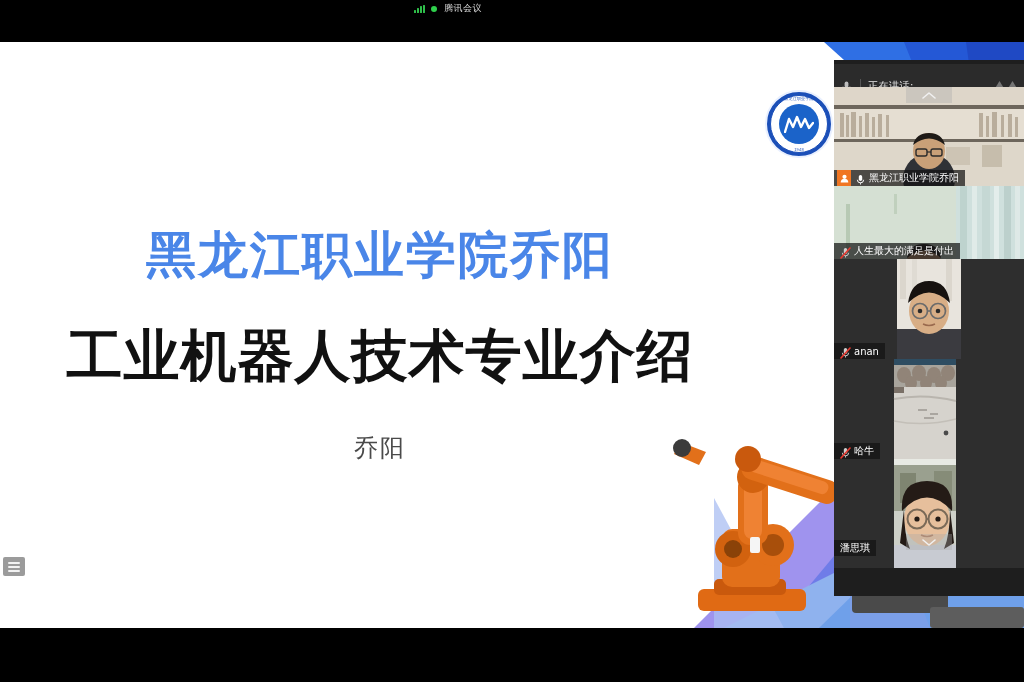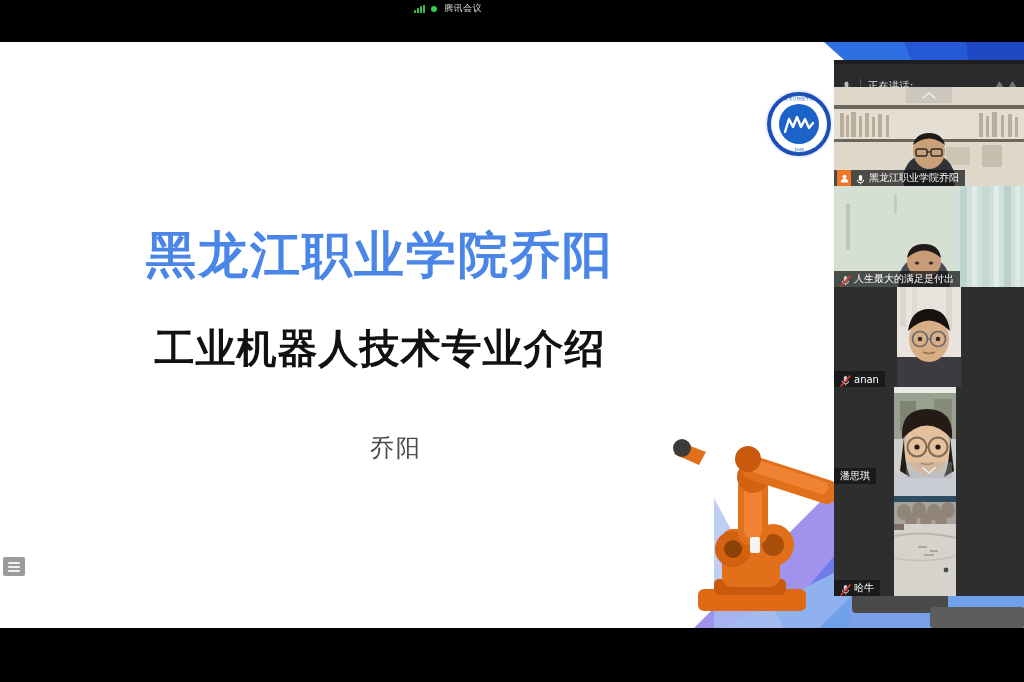--- a/index.html
+++ b/index.html
@@ -86,26 +86,26 @@
 
   
   .title-cn{
     position:absolute; left:0; width:760px; text-align:center;
     top:188px; font-size:50px; font-weight:bold; color:#4a86e8;
     letter-spacing:2px; line-height:1;
     font-family:"DejaVu Sans","Liberation Sans",sans-serif;
   }
   .title-main{
     position:absolute; left:0; width:760px; text-align:center;
-    top:286px; font-size:40px; font-weight:bold; color:#111111;
+    top:286px; font-size:56px; font-weight:bold; color:#111111;
     letter-spacing:1px; line-height:1;
     font-family:"DejaVu Sans","Liberation Sans",sans-serif;
   }
   .presenter{
-    position:absolute; left:16px; width:760px; text-align:center;
+    position:absolute; left:0; width:760px; text-align:center;
     top:390px; font-size:24px; color:#4a4a4a; letter-spacing:2px;
     font-family:Liberation Mono, monospace;
   }
 
   
   .robots{ position:absolute; left:640px; top:395px; width:384px; height:191px; }
   .menu-btn{
     position:absolute; left:3px; top:515px; width:22px; height:19px;
     background:#9b9b9b; border-radius:2px;
     display:flex; flex-direction:column; align-items:center; justify-content:center; gap:2px;
@@ -331,21 +331,21 @@
             <svg viewBox="0 0 11 12" width="11" height="12">
               <rect x="3.8" y="1" width="3.4" height="6" rx="1.7" fill="#ffffff"></rect>
               <path d="M2.4 5.8 a3.1 3.1 0 0 0 6.2 0" fill="none" stroke="#ffffff" stroke-width="1"></path>
               <rect x="5.1" y="8.6" width="0.8" height="2" fill="#ffffff"></rect>
             </svg>
           </span>
           <span class="label">黑龙江职业学院乔阳</span>
         </div>
       </div>
 
-      <div class="tile" style="height:101px">
+      <div class="tile" style="height:73px">
         <div class="tile-video">
           <svg viewBox="0 0 190 101" width="190" height="101" preserveAspectRatio="none">
             <rect width="190" height="101" fill="#d8e2d6"></rect>
             <rect x="0" y="0" width="122" height="101" fill="#d5e0d3"></rect>
             <rect x="122" y="0" width="68" height="101" fill="#cfe0dd"></rect>
             <g opacity=".75">
               <rect x="126" y="0" width="7" height="101" fill="#b9cfca"></rect>
               <rect x="138" y="0" width="5" height="101" fill="#e6efec"></rect>
               <rect x="148" y="0" width="8" height="101" fill="#c2d6d2"></rect>
               <rect x="160" y="0" width="5" height="101" fill="#eaf2f0"></rect>
@@ -398,52 +398,20 @@
         <div class="nametag">
           <span class="mic" style="margin-left:3px">
             <svg viewBox="0 0 11 12" width="11" height="12">
               <rect x="3.8" y="1" width="3.4" height="6" rx="1.7" fill="#cfcfcf"></rect>
               <path d="M2.4 5.8 a3.1 3.1 0 0 0 6.2 0" fill="none" stroke="#cfcfcf" stroke-width="1"></path>
               <rect x="5.1" y="8.6" width="0.8" height="2" fill="#cfcfcf"></rect>
               <line x1="1" y1="11" x2="10" y2="1" stroke="#e8382f" stroke-width="1.6" stroke-linecap="round"></line>
             </svg>
           </span>
           <span class="label">anan</span>
-        </div>
-      </div>
-
-      <div class="tile" style="height:109px">
-        <div class="tile-video">
-          <svg viewBox="0 0 190 109" width="190" height="109" preserveAspectRatio="none">
-            <rect width="190" height="109" fill="#2e2e2e"></rect>
-            <rect x="60" y="0" width="62" height="109" fill="#cdd0c8"></rect>
-            <rect x="60" y="0" width="62" height="6" fill="#e8eae4"></rect>
-            <rect x="60" y="6" width="62" height="46" fill="#9aa08f"></rect>
-            <rect x="66" y="14" width="16" height="30" fill="#7f8571"></rect>
-            <rect x="100" y="12" width="18" height="32" fill="#868c78"></rect>
-            <rect x="60" y="86" width="62" height="23" fill="#c8cbd2"></rect>
-            <ellipse cx="93" cy="60" rx="23" ry="27" fill="#e6bf9c"></ellipse>
-            <path d="M68 52 q25 -27 50 0 q2 -30 -25 -30 q-27 0 -25 30z" fill="#241b16"></path>
-            <path d="M70 50 q0 26 6 40 l-10 -6 z" fill="#241b16"></path>
-            <path d="M116 50 q0 26 -6 40 l10 -6 z" fill="#241b16"></path>
-            <circle cx="83" cy="60" r="9.5" fill="none" stroke="#7a6a58" stroke-width="2"></circle>
-            <circle cx="104" cy="60" r="9.5" fill="none" stroke="#7a6a58" stroke-width="2"></circle>
-            <line x1="92.5" y1="60" x2="94.5" y2="60" stroke="#7a6a58" stroke-width="1.8"></line>
-            <ellipse cx="83" cy="60" rx="2.6" ry="2.6" fill="#241b16"></ellipse>
-            <ellipse cx="104" cy="60" rx="2.6" ry="2.6" fill="#241b16"></ellipse>
-            <path d="M87 76 q6 3 12 0" fill="none" stroke="#b07d5e" stroke-width="1.6"></path>
-          </svg>
-        </div>
-        <div class="chev chev-down" style="bottom:18px">
-          <svg viewBox="0 0 14 9">
-              <path d="M1 2 L7 7 L13 2" fill="none" stroke="#f0f0f0" stroke-width="1.6" stroke-linecap="round" stroke-linejoin="round"></path>
-            </svg>
-        </div>
-        <div class="nametag" style="bottom:12px">
-          <span class="label" style="margin-left:3px">潘思琪</span>
         </div>
       </div>
 
       <div class="tile" style="height:100px">
         <div class="tile-video">
           <svg viewBox="0 0 190 100" width="190" height="100" preserveAspectRatio="none">
             <rect width="190" height="100" fill="#2e2e2e"></rect>
             <rect x="60" y="0" width="62" height="100" fill="#cfccc6"></rect>
             <rect x="60" y="0" width="62" height="8" fill="#2e4d62"></rect>
             <rect x="60" y="6" width="62" height="22" fill="#a8a49c"></rect>
@@ -474,15 +442,47 @@
               <rect x="3.8" y="1" width="3.4" height="6" rx="1.7" fill="#cfcfcf"></rect>
               <path d="M2.4 5.8 a3.1 3.1 0 0 0 6.2 0" fill="none" stroke="#cfcfcf" stroke-width="1"></path>
               <rect x="5.1" y="8.6" width="0.8" height="2" fill="#cfcfcf"></rect>
               <line x1="1" y1="11" x2="10" y2="1" stroke="#e8382f" stroke-width="1.6" stroke-linecap="round"></line>
             </svg>
           </span>
           <span class="label">哈牛</span>
         </div>
       </div>
 
+      <div class="tile" style="height:109px">
+        <div class="tile-video">
+          <svg viewBox="0 0 190 109" width="190" height="109" preserveAspectRatio="none">
+            <rect width="190" height="109" fill="#2e2e2e"></rect>
+            <rect x="60" y="0" width="62" height="109" fill="#cdd0c8"></rect>
+            <rect x="60" y="0" width="62" height="6" fill="#e8eae4"></rect>
+            <rect x="60" y="6" width="62" height="46" fill="#9aa08f"></rect>
+            <rect x="66" y="14" width="16" height="30" fill="#7f8571"></rect>
+            <rect x="100" y="12" width="18" height="32" fill="#868c78"></rect>
+            <rect x="60" y="86" width="62" height="23" fill="#c8cbd2"></rect>
+            <ellipse cx="93" cy="60" rx="23" ry="27" fill="#e6bf9c"></ellipse>
+            <path d="M68 52 q25 -27 50 0 q2 -30 -25 -30 q-27 0 -25 30z" fill="#241b16"></path>
+            <path d="M70 50 q0 26 6 40 l-10 -6 z" fill="#241b16"></path>
+            <path d="M116 50 q0 26 -6 40 l10 -6 z" fill="#241b16"></path>
+            <circle cx="83" cy="60" r="9.5" fill="none" stroke="#7a6a58" stroke-width="2"></circle>
+            <circle cx="104" cy="60" r="9.5" fill="none" stroke="#7a6a58" stroke-width="2"></circle>
+            <line x1="92.5" y1="60" x2="94.5" y2="60" stroke="#7a6a58" stroke-width="1.8"></line>
+            <ellipse cx="83" cy="60" rx="2.6" ry="2.6" fill="#241b16"></ellipse>
+            <ellipse cx="104" cy="60" rx="2.6" ry="2.6" fill="#241b16"></ellipse>
+            <path d="M87 76 q6 3 12 0" fill="none" stroke="#b07d5e" stroke-width="1.6"></path>
+          </svg>
+        </div>
+        <div class="chev chev-down" style="bottom:18px">
+          <svg viewBox="0 0 14 9">
+              <path d="M1 2 L7 7 L13 2" fill="none" stroke="#f0f0f0" stroke-width="1.6" stroke-linecap="round" stroke-linejoin="round"></path>
+            </svg>
+        </div>
+        <div class="nametag" style="bottom:12px">
+          <span class="label" style="margin-left:3px">潘思琪</span>
+        </div>
+      </div>
+
     </div>
   </div>
 </div>
 
 </body></html>

